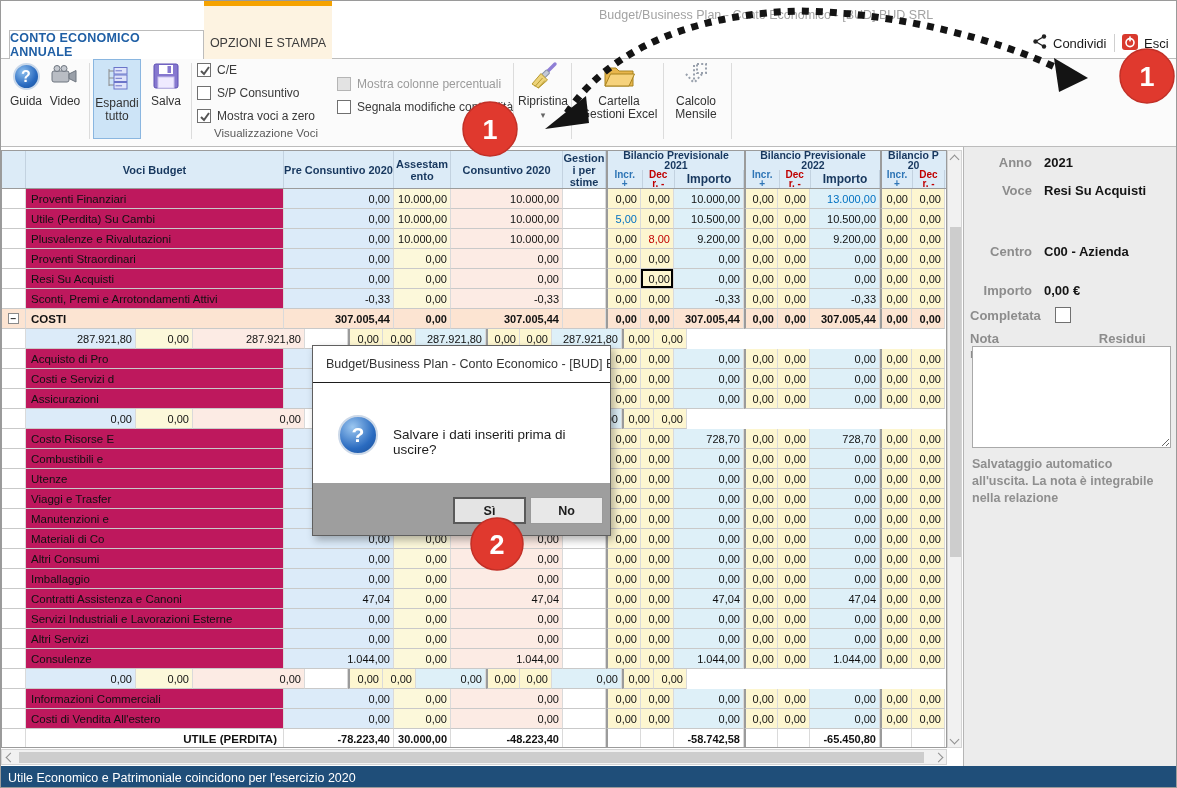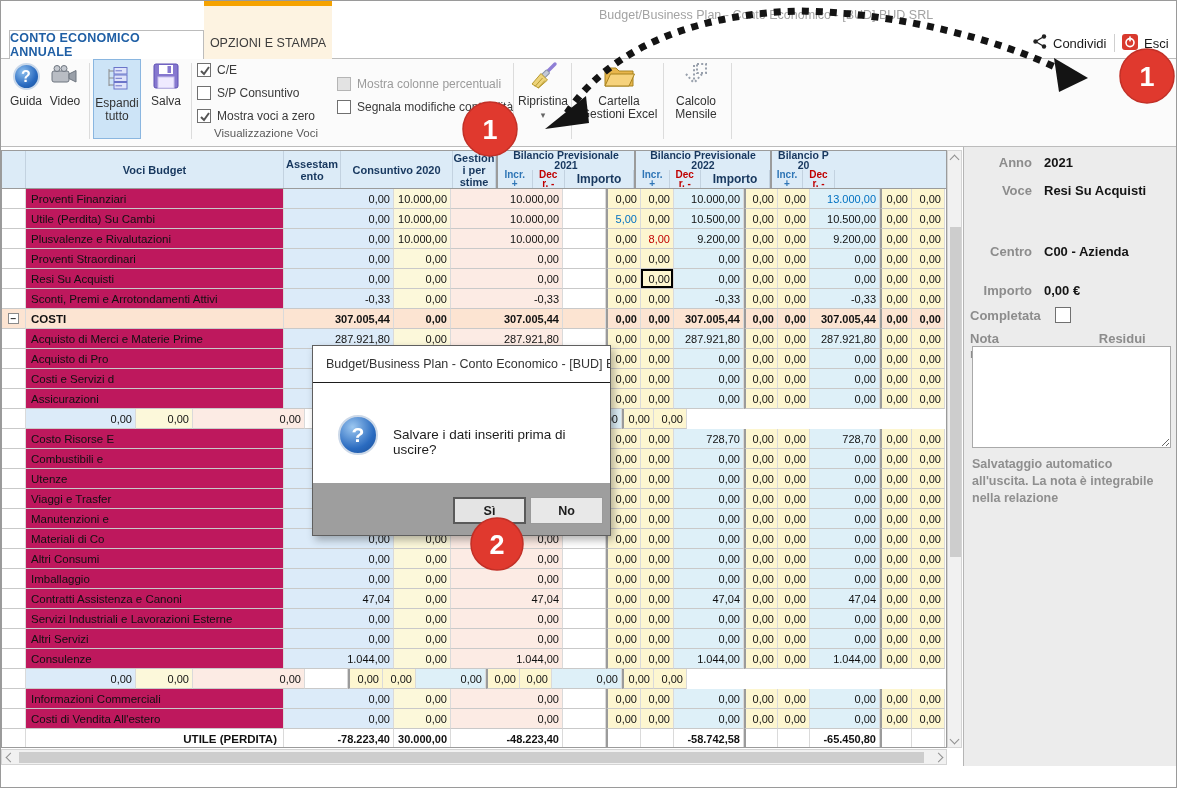--- a/index.html
+++ b/index.html
@@ -274,20 +274,21 @@
         </svg>
     </span>
     <span>Calcolo Mensile</span>
   </div>
   <div class="rsep" style="left:730px"></div>
 
   <div class="grid">
     <div class="grid-header">
       <div class="h-cell w-exp"></div>
       <div class="h-cell w-voci">Voci Budget</div>
+      <div class="h-cell" style="width:110px">Pre Consuntivo 2020</div>
       <div class="h-cell" style="width:57px">Assestamento</div>
       <div class="h-cell" style="width:112px">Consuntivo 2020</div>
       <div class="h-cell" style="width:43px">Gestioni per stime</div>
       <div style="display:flex">
           <div class="ygroup" style="width: 138px;">
             <div class="g-top">
               <span>Bilancio Previsionale</span>
               <span>2021</span>
             </div>
             <div class="g-sub">
@@ -451,21 +452,20 @@
           <div class="cell num" style="width: 33px; background: rgb(253, 246, 208);">0,00</div>
           <div class="cell num" style="width: 70px; background: rgb(222, 240, 248);">307.005,44</div>
           <div class="cell num gs" style="width: 34px; background: rgb(253, 246, 208);">0,00</div>
           <div class="cell num" style="width: 32px; background: rgb(253, 246, 208);">0,00</div>
           <div class="cell num" style="width: 70px; background: rgb(222, 240, 248);">307.005,44</div>
           <div class="cell num gs" style="width: 32px; background: rgb(253, 246, 208);">0,00</div>
           <div class="cell num" style="width: 33px; background: rgb(253, 246, 208);">0,00</div>
         </div>
         <div class="row">
           <div class="cell exp"></div>
-          <div class="cell name">Acquisto di Merci e Materie Prime</div>
           <div class="cell num" style="width: 110px; background: rgb(220, 235, 249);">287.921,80</div>
           <div class="cell num" style="width: 57px; background: rgb(252, 248, 218);">0,00</div>
           <div class="cell num" style="width: 112px; background: rgb(252, 235, 228);">287.921,80</div>
           <div class="cell num" style="width: 43px; background: rgb(255, 255, 255);"></div>
           <div class="cell num gs" style="width: 35px; background: rgb(253, 246, 208);">0,00</div>
           <div class="cell num" style="width: 33px; background: rgb(253, 246, 208);">0,00</div>
           <div class="cell num" style="width: 70px; background: rgb(222, 240, 248);">287.921,80</div>
           <div class="cell num gs" style="width: 34px; background: rgb(253, 246, 208);">0,00</div>
           <div class="cell num" style="width: 32px; background: rgb(253, 246, 208);">0,00</div>
           <div class="cell num" style="width: 70px; background: rgb(222, 240, 248);">287.921,80</div>
@@ -834,20 +834,23 @@
       <span class="chk" style="margin-left:14px; width:16px; height:16px; background:#fff"></span>
     </div>
     <div class="prow" style="left:6px; top:184px">
       <span class="plabel">Nota max.1000</span>
       <span class="plabel" style="margin-left:38px">Residui 1000</span>
     </div>
     <textarea class="note-area" value="" style=""></textarea>
     <div class="note-hint">Salvataggio automatico all'uscita. La nota è integrabile nella relazione</div>
   </div>
 
+  <div class="statusbar">
+    <span>Utile Economico e Patrimoniale coincidono per l'esercizio 2020</span>
+  </div>
 
   <div class="dialog">
     <div class="dlg-title">Budget/Business Plan - Conto Economico - [BUD] BUD SRL</div>
     <div class="dlg-body">
       <div class="dlg-q">?</div>
       <div class="dlg-msg">Salvare i dati inseriti prima di uscire?</div>
     </div>
     <div class="dlg-footer">
       <div class="dlg-btn" id="dlg-yes">Sì</div>
       <div class="dlg-btn" id="dlg-no">No</div>

